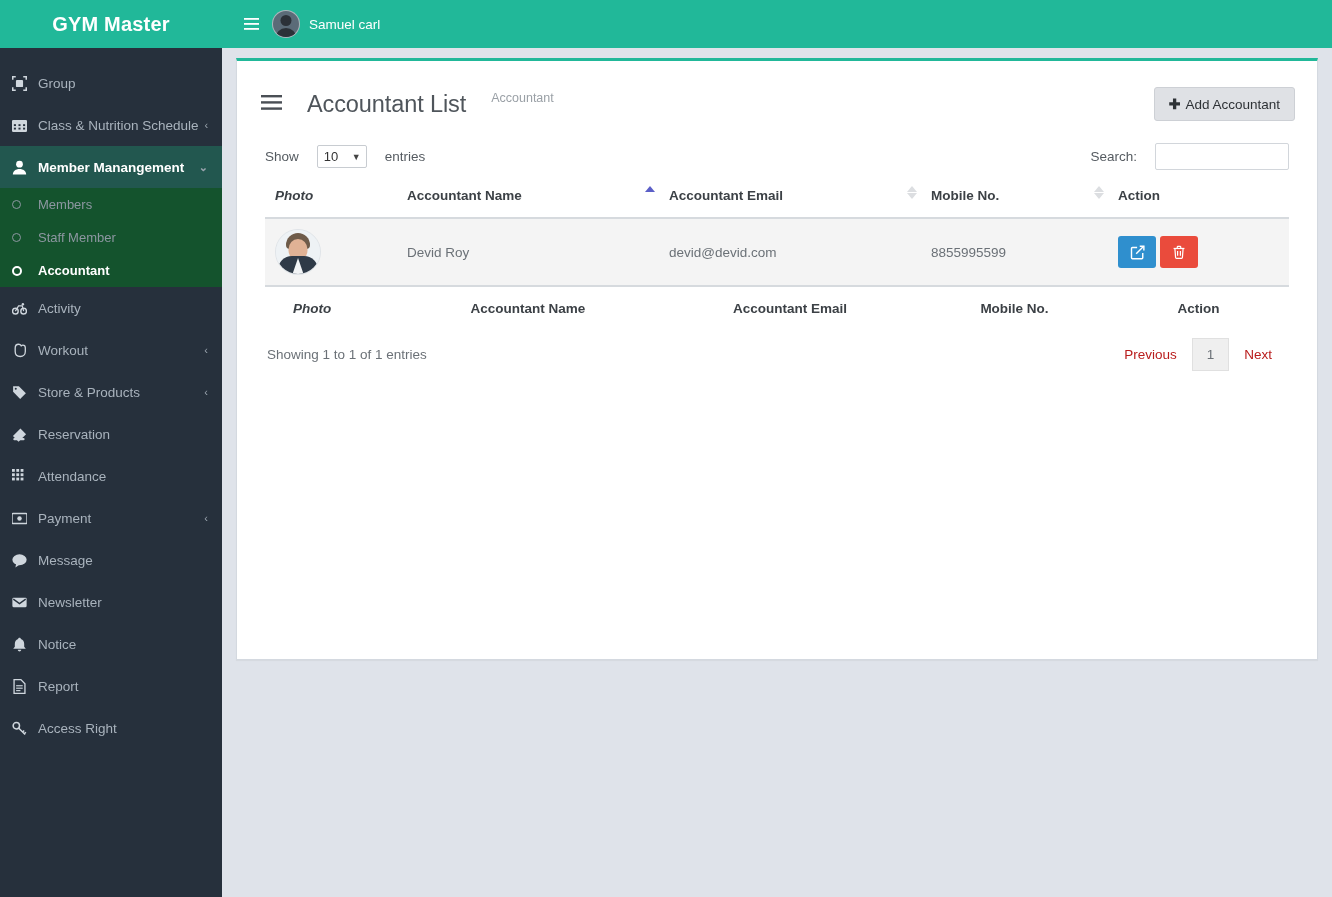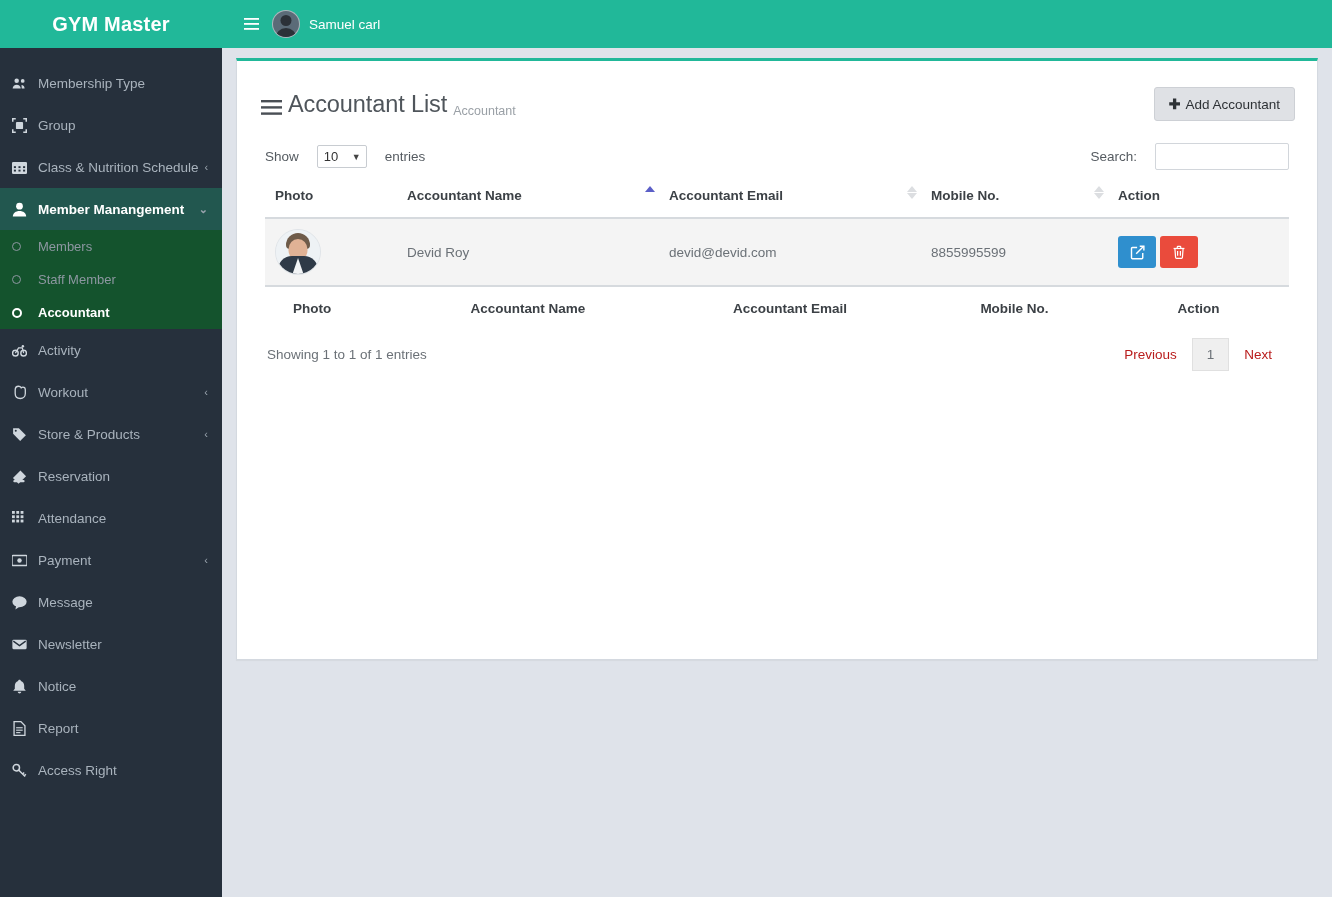--- a/index.html
+++ b/index.html
@@ -145,21 +145,21 @@
     border: 1px solid #d4d9e0;
     border-top: 3px solid #21b899;
     height: 602px;
     box-shadow: 0 1px 1px rgba(0,0,0,.04);
     position: relative;
   }
   #card-header {
     display: flex; align-items: center; justify-content: space-between;
     padding: 26px 22px 0 24px;
   }
-  #title-group { display: flex; align-items: flex-end; gap: 6px; }
+  #title-group { display: flex; align-items: flex-start; gap: 25px; }
   #title-icon {
     color: #4a4f55; font-size: 22px; line-height: 1;
     position: relative; top: 1px;
   }
   #page-title {
     font-size: 23.5px; color: #4f555b; font-weight: 400;
     letter-spacing: -.1px;
   }
   #page-subtitle { font-size: 12.5px; color: #9aa0a6; }
   #add-btn {
@@ -235,21 +235,21 @@
   .sort-arrows.asc .up { border-bottom-color: #5b5fc7; }
 
   table.dt tbody td {
     font-size: 13.5px;
     color: #6b7177;
     padding: 10px;
     border-bottom: 1px solid #e2e5e8;
     vertical-align: middle;
   }
   table.dt tbody tr { background: #f4f4f4; }
-  .photo-cell { width: 132px; }
+  .photo-cell { width: 132px; font-style: italic; }
   .row-avatar {
     width: 46px; height: 46px; border-radius: 50%;
     background: #e9eef2; overflow: hidden; position: relative;
     border: 1px solid #e0e4e8;
   }
   .row-avatar .ra-bg {
     position: absolute; inset: 0; background: #eef2f5;
   }
   .row-avatar .ra-hair {
     position: absolute; left: 50%; top: 3px; transform: translateX(-50%);
@@ -318,31 +318,20 @@
   .pg.disabled { color: #b91c1c; }
 </style>
 </head>
 <body>
 
 <div id="sidebar">
   <div id="brand">
     <span class="brand-text">GYM Master</span>
   </div>
   <ul class="nav-list" id="nav-list">
-      <li class="nav-item">
-        <span class="ico">
-          <svg width="15" height="15" viewBox="0 0 16 16" fill="#cfd6dd">
-            <circle cx="5" cy="5" r="2.4"></circle>
-            <circle cx="11.4" cy="5.2" r="2"></circle>
-            <path d="M.7 13.2c0-2.5 2-4 4.3-4s4.3 1.5 4.3 4z"></path>
-            <path d="M10.1 9.6c2 .2 3.3 1.6 3.3 3.6h-3z"></path>
-          </svg>
-        </span>
-        <span class="lbl">Membership Type</span>
-      </li>
       <li class="nav-item">
         <span class="ico">
           <svg width="15" height="15" viewBox="0 0 16 16" fill="#cfd6dd">
             <path d="M0 0h4v1.6H1.6V4H0zM12 0h4v4h-1.6V1.6H12zM0 12h1.6v2.4H4V16H0zM14.4 12H16v4h-4v-1.6h2.4z"></path>
             <rect x="4.2" y="4.2" width="7.6" height="7.6" rx="1"></rect>
           </svg>
         </span>
         <span class="lbl">Group</span>
       </li>
       <li class="nav-item">

